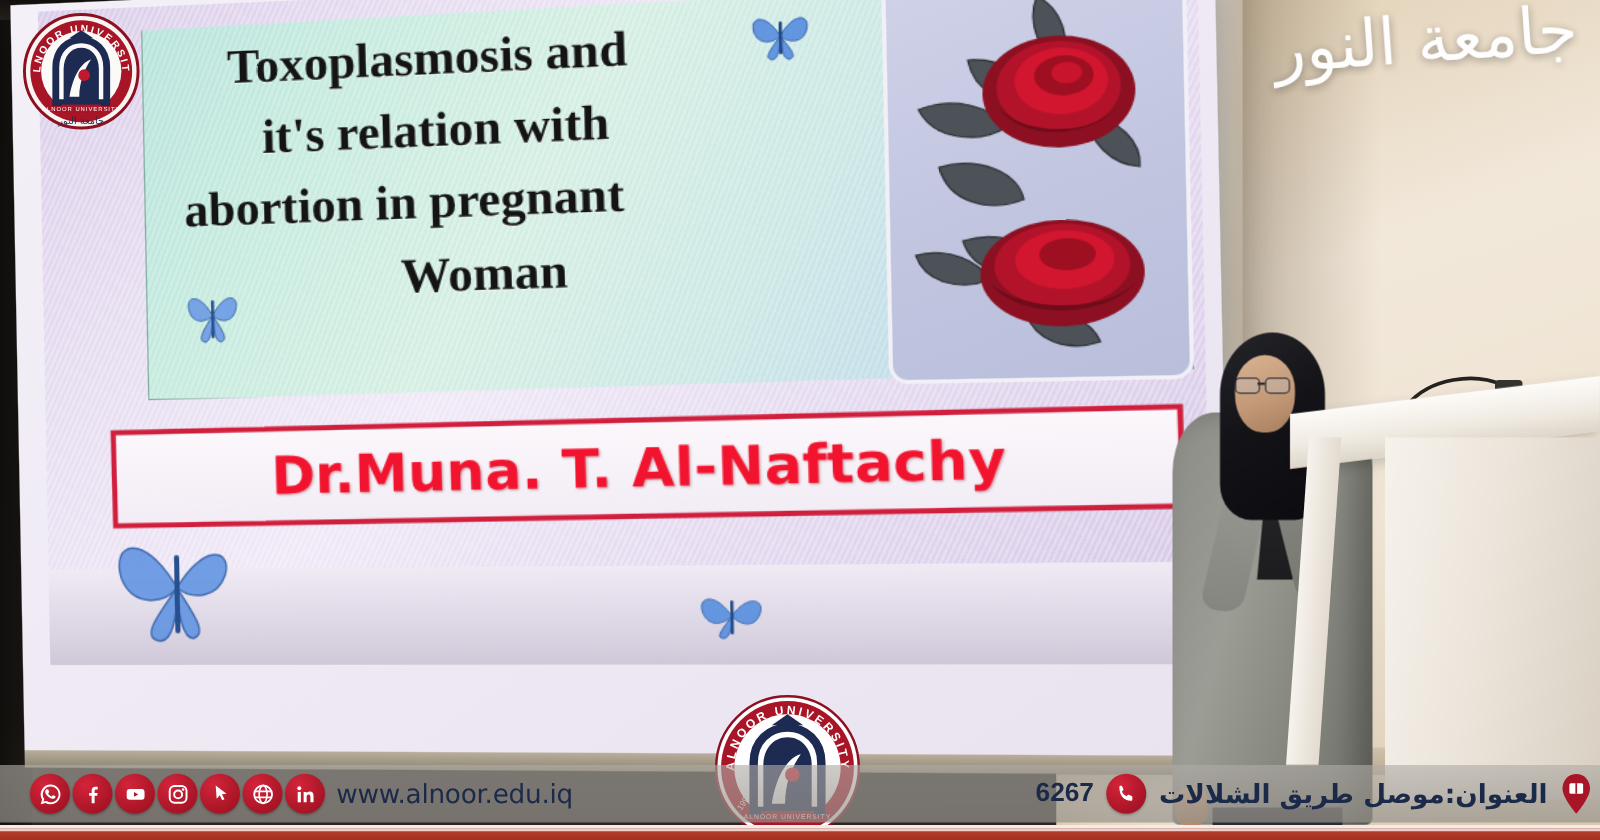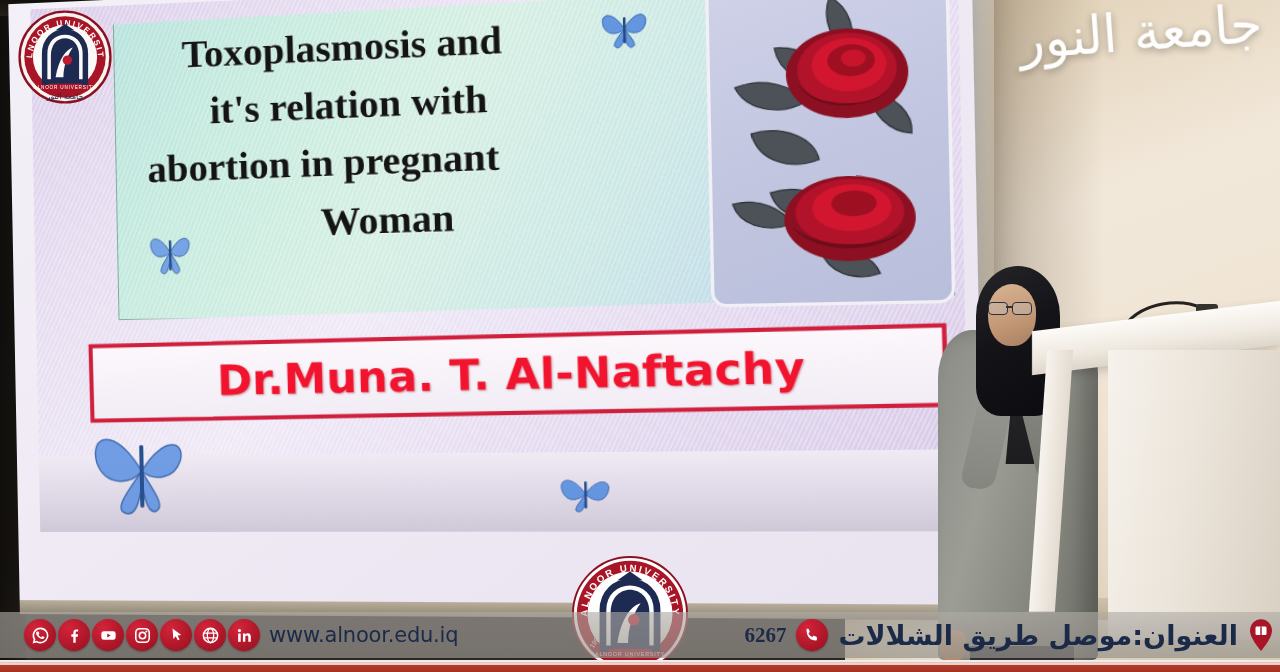--- a/index.html
+++ b/index.html
@@ -240,27 +240,27 @@
   }
   .site{
     margin-left:7px;color:#1b2a49;
     font-family:"DejaVu Sans",sans-serif;
     font-size:21px;font-weight:400;letter-spacing:-.2px;
   }
   .footer-right{
     margin-left:auto;display:flex;align-items:center;gap:10px;padding-right:6px;
   }
   .phone-num{
-    color:#1b2a49;font-family:Liberation Serif, serif;
+    color:#1b2a49;font-family:Liberation Sans, sans-serif;
     font-size:21px;font-weight:700;
   }
   .addr{
     color:#1b2a49;direction:rtl;
     font-family:"DejaVu Sans",sans-serif;
-    font-size:27px;font-weight:700;
+    font-size:21px;font-weight:700;
   }
   .pin{
     width:26px;height:34px;position:relative;flex:0 0 auto;
   }
   .redstrip{
     position:absolute;left:0;bottom:0;width:1280px;height:12px;
     background:linear-gradient(180deg,#f2ece8 0%,#f2ece8 18%,#b6402f 30%,#a4301f 100%);
   }
   .redstrip:after{
     content:"";position:absolute;left:0;top:3px;width:100%;height:2px;

